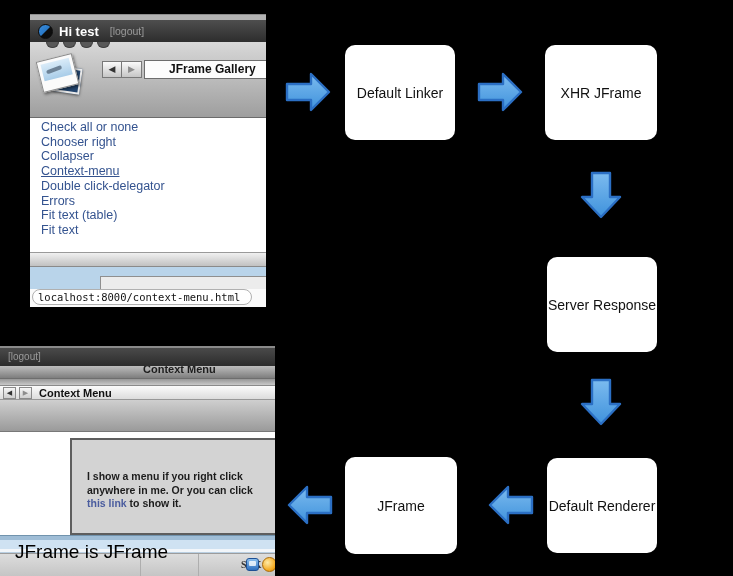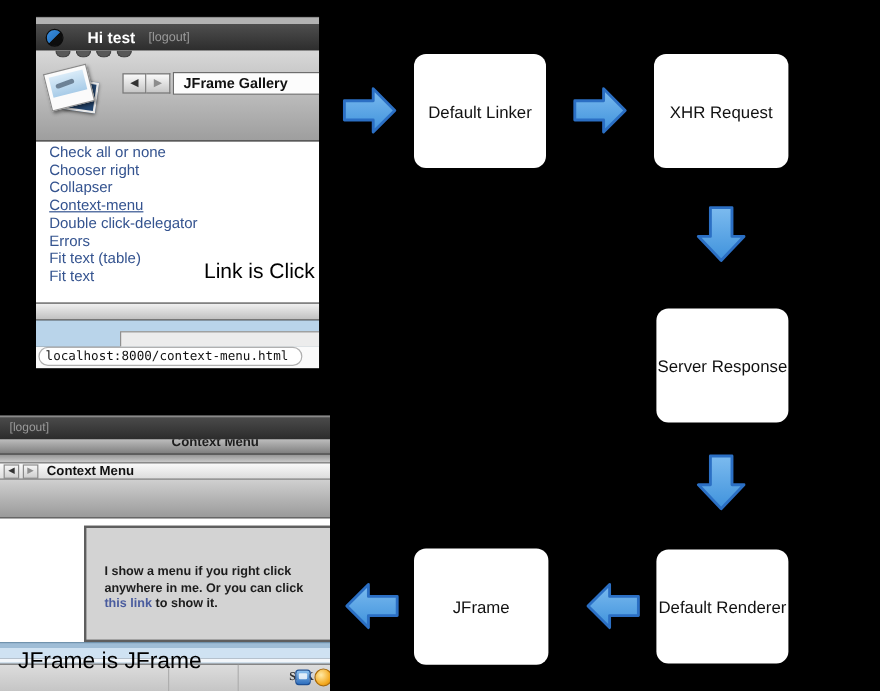--- a/index.html
+++ b/index.html
@@ -36,39 +36,39 @@
   #a4 { left:580px; top:378px; }
   #a5 { left:488px; top:484px; }
   #a6 { left:287px; top:484px; }
 
   
   .win1 { position:absolute; left:30px; top:14px; width:236px; height:293px; overflow:hidden; }
   .w1-topstrip { height:6px; background:#b3b3b3; border-top:1px solid #8d8d8d; }
   .w1-header { height:22px; background:linear-gradient(#4e4e4e,#2d2d2d); display:flex; align-items:center; }
   .logo { width:15px; height:15px; border-radius:50%; margin-left:8px; border:1px solid #0c0c0c;
           background:linear-gradient(135deg,#3b8ddd 0%,#2a7ac8 48%,#0d0d0d 52%); flex:none; }
-  .w1-title { color:#fff; font-weight:bold; font-size:13px; margin-left:20px; white-space:nowrap; }
+  .w1-title { color:#fff; font-weight:bold; font-size:13px; margin-left:6px; white-space:nowrap; }
   .w1-logout { color:#9a9a9a; font-size:10.5px; margin-left:11px; white-space:nowrap; }
   .w1-toolbar { position:relative; height:76px; background:linear-gradient(#d8d8d8,#9e9e9e); border-bottom:1px solid #6b6b6b; overflow:hidden; }
   .dome { position:absolute; top:0; width:13px; height:6px; background:#585858; border:1px solid #3f3f3f; border-top:none;
           border-radius:0 0 7px 7px; }
   .gallery-icon { position:absolute; left:8px; top:12px; width:52px; height:48px; }
   .gi-back { position:absolute; left:17px; top:13px; width:26px; height:26px; background:#23456e;
              border:2px solid #e9e9e9; transform:rotate(8deg); box-shadow:0 1px 3px rgba(0,0,0,.55); }
   .gi-front { position:absolute; left:1px; top:3px; width:37px; height:32px; background:#fbfbfb;
               border:1px solid #8a8a8a; transform:rotate(-14deg); box-shadow:1px 2px 3px rgba(0,0,0,.45); }
   .gi-img { margin:3px 3px 0 3px; height:17px; background:linear-gradient(#d9ebf8,#a8cce8); position:relative; overflow:hidden; }
   .gi-smudge { position:absolute; left:4px; top:6px; width:16px; height:4px; background:#6d8296; border-radius:2px; transform:rotate(-6deg); }
   .nav-btns { position:absolute; left:72px; top:19px; display:flex; }
   .nav-btn { width:20px; height:17px; background:linear-gradient(#fafafa,#c6c6c6); border:1px solid #787878;
              font-size:9px; line-height:15px; text-align:center; }
   .nav-btn.fwd { border-left:none; }
   .glyph-back { color:#333; } .glyph-fwd { color:#8d8d8d; }
   .dropdown { position:absolute; left:114px; top:18px; width:140px; height:19px; background:#fcfcfc;
-              border:1px solid #6d6d6d; font-size:12px; font-weight:bold; line-height:17px; padding-left:8px;
+              border:1px solid #6d6d6d; font-size:12px; font-weight:bold; line-height:17px; padding-left:24px;
               color:#111; white-space:nowrap; }
   .w1-content { position:relative; height:134px; background:#fff; overflow:hidden; }
   .links { list-style:none; padding:2px 0 0 11px; font-size:12.5px; line-height:14.7px; color:#34538f; }
   .links li { white-space:nowrap; cursor:pointer; }
   .links li.active { text-decoration:underline; }
   .overlay-big { position:absolute; color:#000; white-space:nowrap; }
   .overlay-link { left:140px; top:98px; font-size:17.5px; }
   .w1-hscroll { height:15px; background:linear-gradient(#f0f0f0,#c1c1c1); border-top:1px solid #999; border-bottom:1px solid #8a8a8a; }
   .w1-bluerow { position:relative; height:22px; background:#b9d4ea; overflow:hidden; }
   .w1-panel { position:absolute; left:70px; top:9px; right:-2px; bottom:-2px; background:#ececec; border:1px solid #8f8f8f; }
@@ -149,21 +149,20 @@
     <ul class="links">
       <li>Check all or none</li>
       <li>Chooser right</li>
       <li>Collapser</li>
       <li class="active">Context-menu</li>
       <li>Double click-delegator</li>
       <li>Errors</li>
       <li>Fit text (table)</li>
       <li>Fit text</li>
     </ul>
-    <div class="overlay-big overlay-link">Link is Click</div>
   </div>
   <div class="w1-hscroll"></div>
   <div class="w1-bluerow">
     <div class="w1-panel"></div>
   </div>
   <div class="w1-status">
     <div class="url-box">
       <div class="url-text">localhost:8000/context-menu.html</div>
     </div>
   </div>
@@ -199,21 +198,21 @@
     <div class="w2-div" style="left:140px"></div>
     <div class="w2-div" style="left:198px"></div>
     <span class="w2-sdk">SDK</span>
     <span class="icon-app"></span>
     <span class="icon-swirl"></span>
   </div>
   <div class="overlay-big overlay-updated">JFrame is JFrame</div>
 </div>
 
 <div class="fbox" id="b-linker">Default Linker</div>
-<div class="fbox" id="b-xhr">XHR Request</div>
+<div class="fbox" id="b-xhr">XHR JFrame</div>
 <div class="fbox" id="b-server">Server Response</div>
 <div class="fbox" id="b-renderer">Default Renderer</div>
 <div class="fbox" id="b-filters">JFrame</div>
 
 <svg class="arrow" id="a1" width="46" height="42" viewBox="0 0 46 42">
   <path d="M2 13 H26 V3 L44 21 L26 39 V29 H2 Z" fill="url(#ag)" stroke="#2b6fc4" stroke-width="2.4" stroke-linejoin="round"></path>
 </svg>
 <svg class="arrow" id="a2" width="46" height="42" viewBox="0 0 46 42">
   <path d="M2 13 H26 V3 L44 21 L26 39 V29 H2 Z" fill="url(#ag)" stroke="#2b6fc4" stroke-width="2.4" stroke-linejoin="round"></path>
 </svg>

